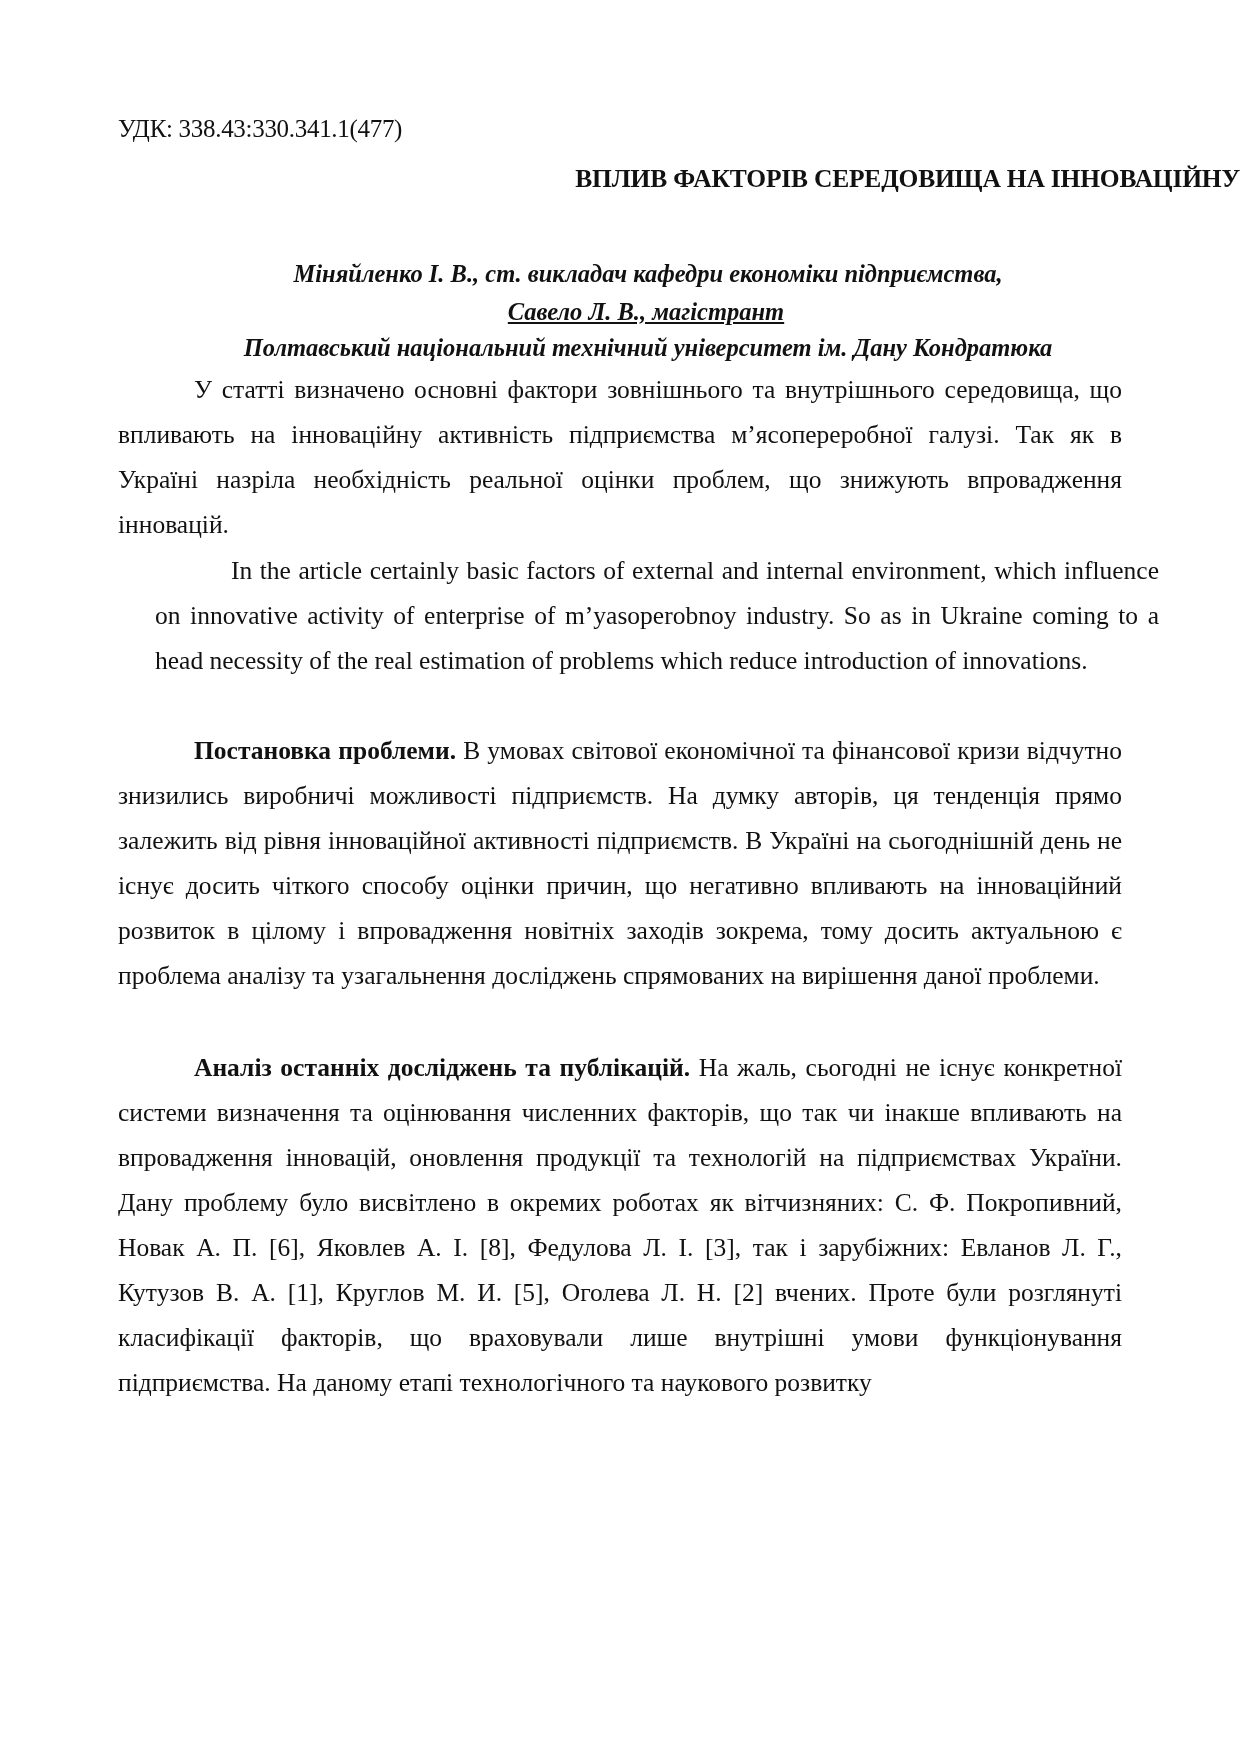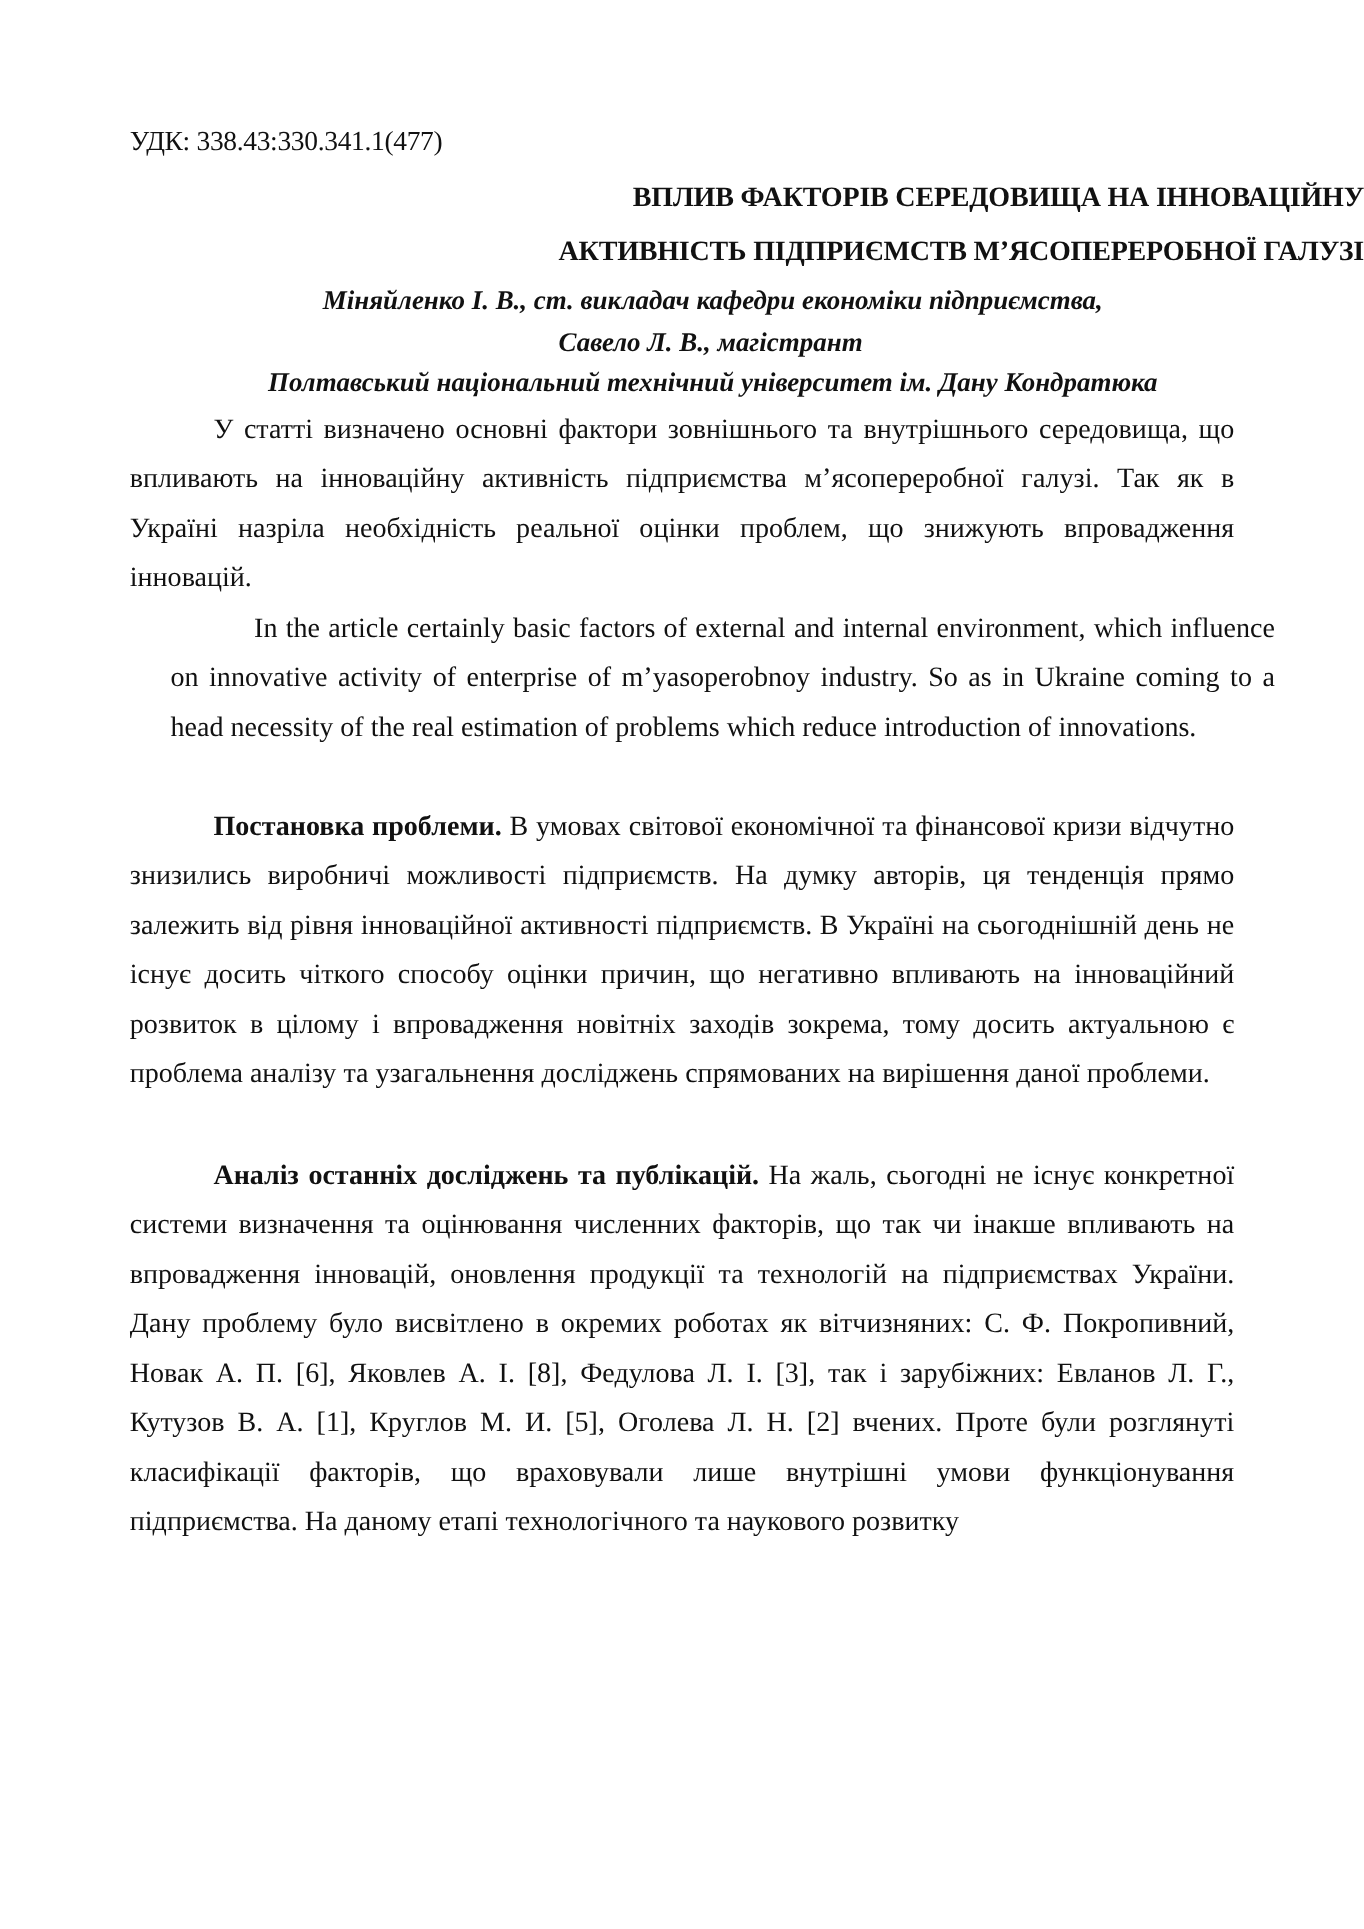--- a/index.html
+++ b/index.html
@@ -49,21 +49,21 @@
     width: 1240px;
     text-align: center;
     font-weight: bold;
     font-style: italic;
     font-size: 24.5px;
     line-height: 28px;
     white-space: nowrap;
     box-sizing: border-box;
   }
   .a1 { top: 260px; padding-left: 56px; }
-  .a2 { top: 298px; padding-left: 52px; }
+  .a2 { top: 298px; padding-left: 52px; text-decoration: underline; }
   .a3 { top: 334px; padding-left: 56px; }
 
   .body-text {
     position: absolute;
     left: 118px;
     width: 1004px;
   }
   .para {
     margin: 0;
     font-size: 25.5px;
@@ -80,21 +80,20 @@
   .sec2 { top: 1045px; }
 </style>
 </head>
 <body>
 
 <div class="page">
 
   <div class="udc">УДК: 338.43:330.341.1(477)</div>
 
   <div class="title-line t1">ВПЛИВ ФАКТОРІВ СЕРЕДОВИЩА НА ІННОВАЦІЙНУ</div>
-  <div class="title-line t2">АКТИВНІСТЬ ПІДПРИЄМСТВ М’ЯСОПЕРЕРОБНОЇ ГАЛУЗІ</div>
 
   <div class="author-line a1">Міняйленко І. В., ст. викладач кафедри економіки підприємства,</div>
   <div class="author-line a2">Савело Л. В., магістрант</div>
   <div class="author-line a3">Полтавський національний технічний університет ім. Дану Кондратюка</div>
 
   <div class="body-text abstract-ua">
     <p class="para italic">У статті визначено основні фактори зовнішнього та внутрішнього середовища, що впливають на інноваційну активність підприємства м’ясопереробної галузі. Так як в Україні назріла необхідність реальної оцінки проблем, що знижують впровадження інновацій.</p>
   </div>
 
   <div class="body-text abstract-en">

